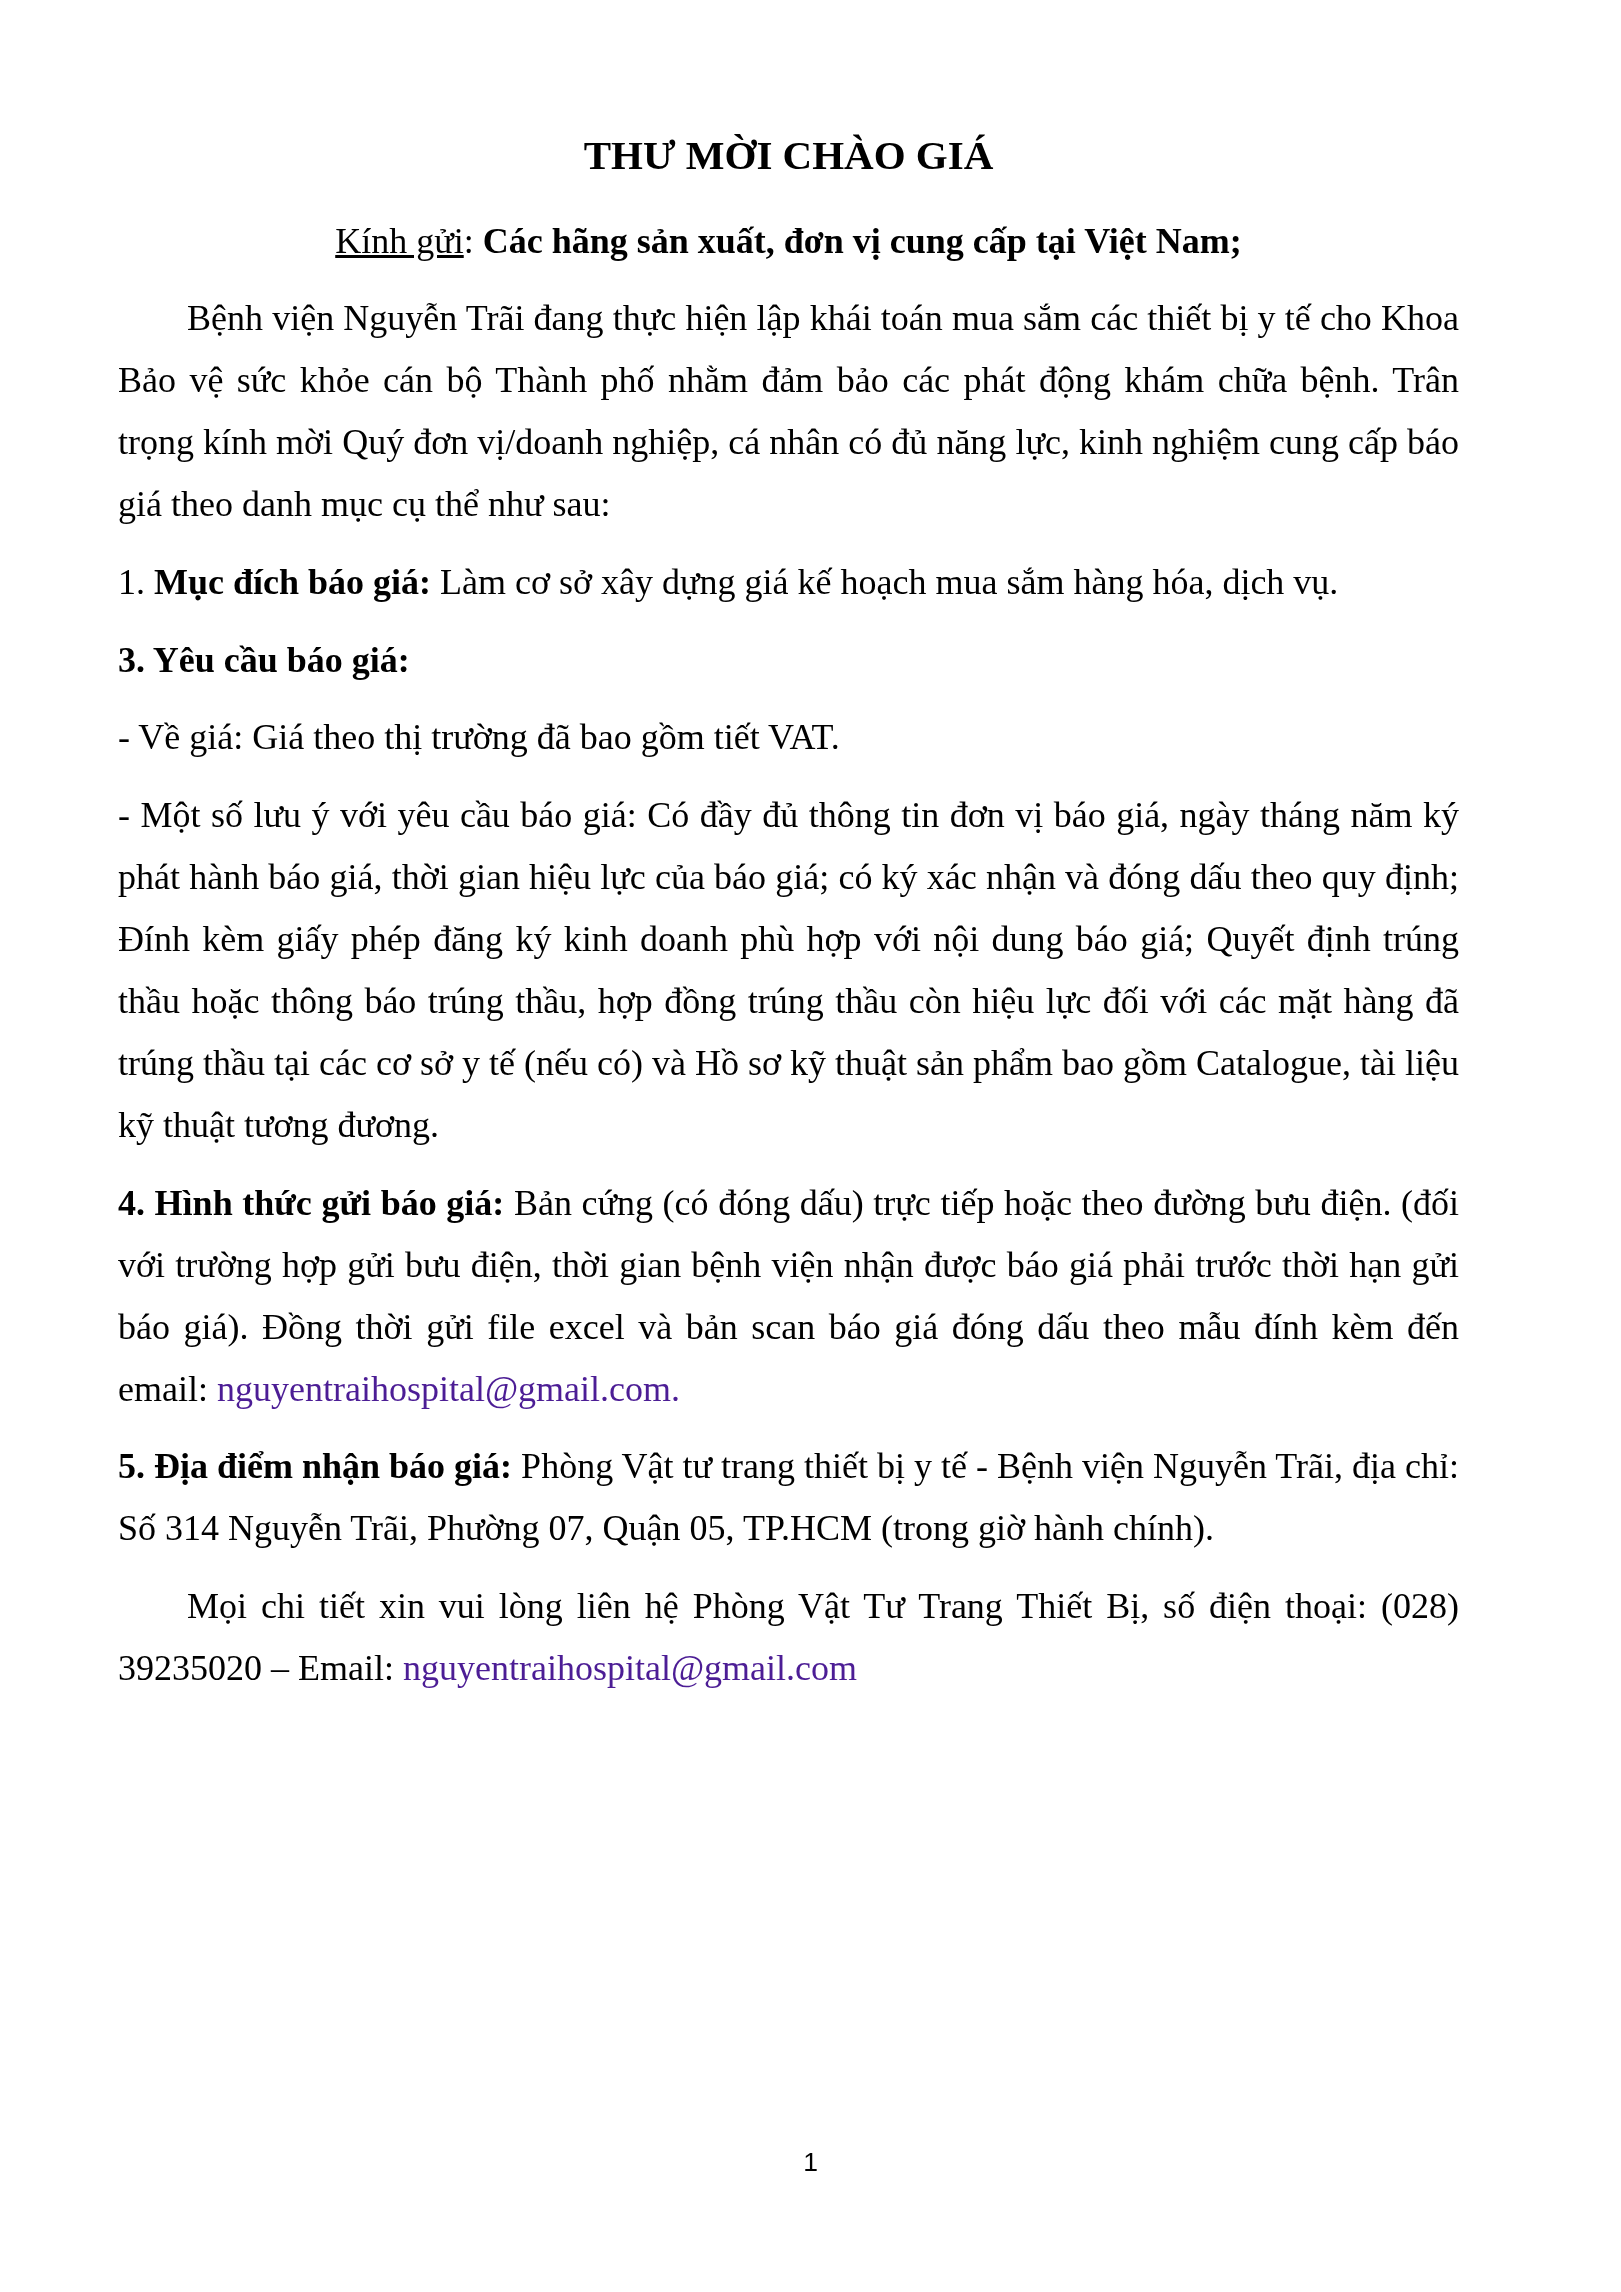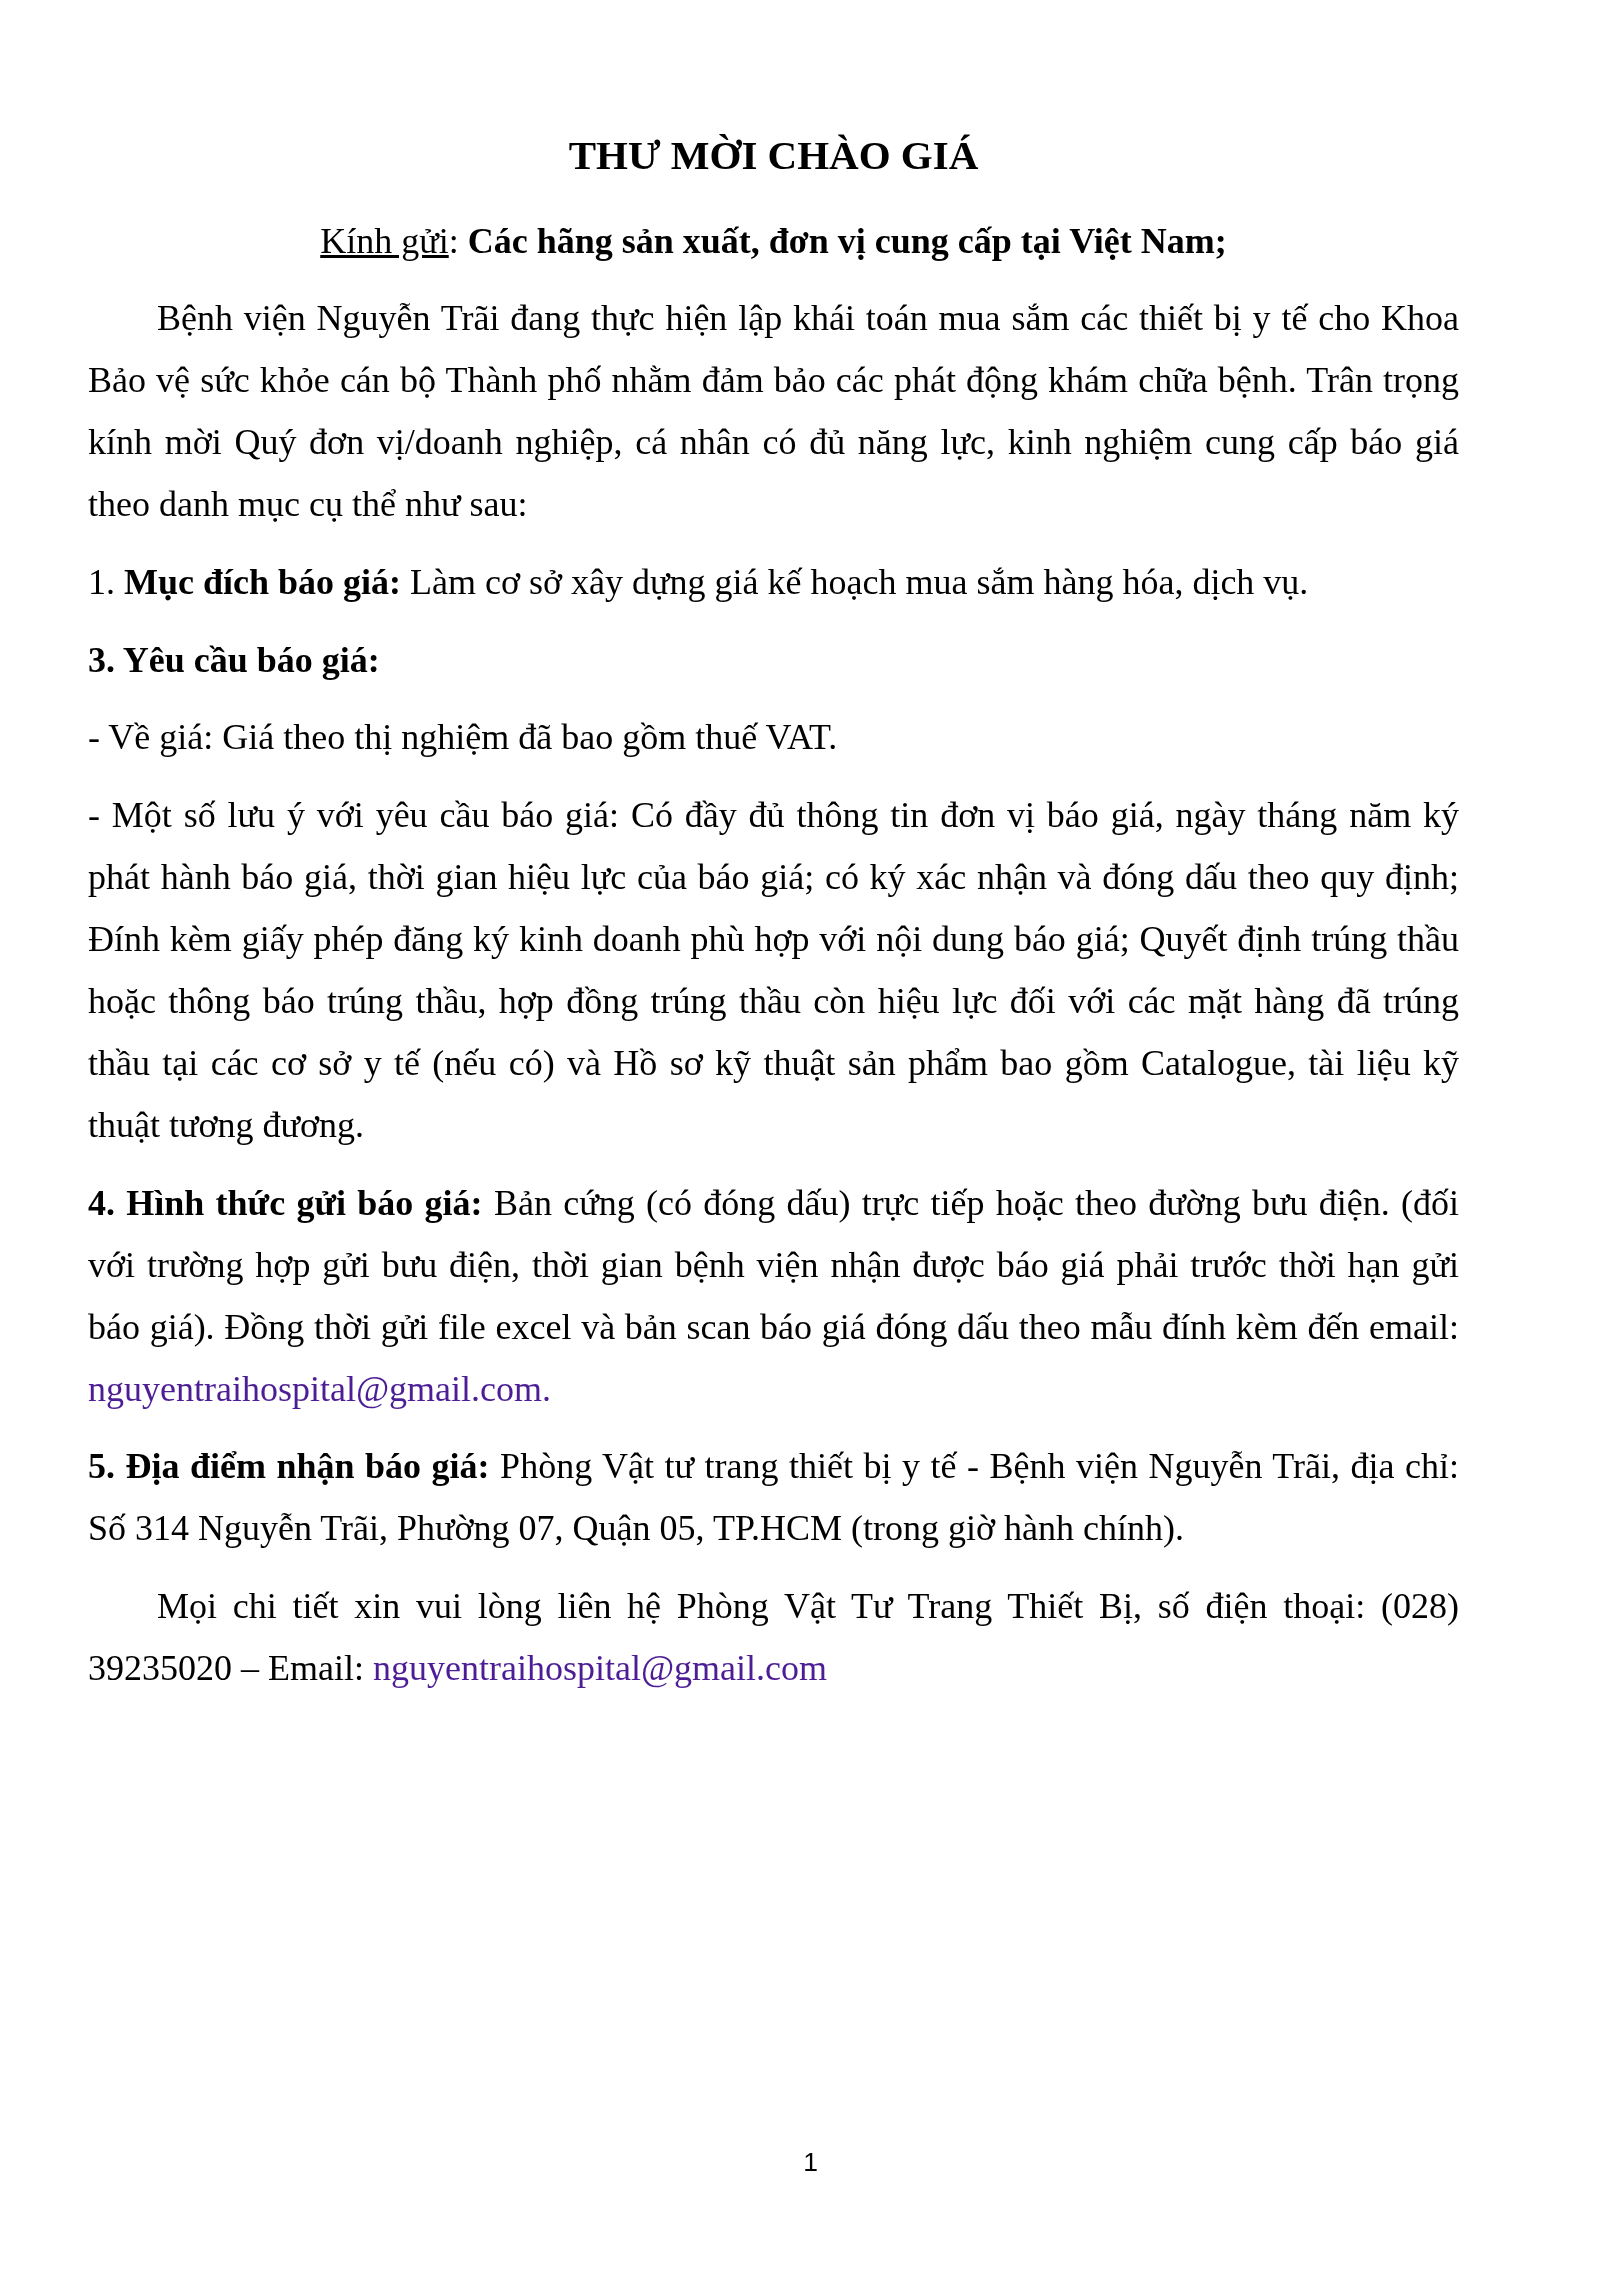--- a/index.html
+++ b/index.html
@@ -2,21 +2,21 @@
 <html lang="vi"><head>
 <meta charset="utf-8">
 <style>
   html, body { margin:0; padding:0; background:#ffffff; }
   .page {
     position:relative;
     width:1621px; height:2293px;
     margin:0 auto;
     background:#ffffff;
     box-sizing:border-box;
-    padding:127px 162px 0 88px;
+    padding:127px 162px 0 118px;
     font-family:"Liberation Serif","DejaVu Serif",serif;
     font-size:36px;
     line-height:62px;
     color:#000000;
     overflow:hidden;
   }
   .title {
     margin:0 0 25.5px 0;
     text-align:center;
     font-weight:bold;
@@ -48,21 +48,21 @@
 
   <p class="salutation"><span class="underline">Kính gửi</span><span>: </span><span class="bold">Các hãng sản xuất, đơn vị cung cấp tại Việt Nam;</span></p>
 
   <p class="para indent">Bệnh viện Nguyễn Trãi đang thực hiện lập khái toán mua sắm các thiết bị y tế cho Khoa Bảo vệ sức khỏe cán bộ Thành phố nhằm đảm bảo các phát động khám chữa bệnh. Trân trọng kính mời Quý đơn vị/doanh nghiệp, cá nhân có đủ năng lực, kinh nghiệm cung cấp báo giá theo danh mục cụ thể như sau:</p>
 
   <p class="para"><span>1</span><span>. </span><span class="bold">Mục đích báo giá:</span><span> Làm cơ sở xây dựng giá kế hoạch mua sắm hàng hóa, dịch vụ.</span></p>
 
 
   <p class="para"><span class="bold">3. Yêu cầu báo giá:</span></p>
 
-  <p class="para">- Về giá: Giá theo thị nghiệm đã bao gồm thuế VAT.</p>
+  <p class="para">- Về giá: Giá theo thị trường đã bao gồm tiết VAT.</p>
 
 
   <p class="para">- Một số lưu ý với yêu cầu báo giá: Có đầy đủ thông tin đơn vị báo giá, ngày tháng năm ký phát hành báo giá, thời gian hiệu lực của báo giá; có ký xác nhận và đóng dấu theo quy định; Đính kèm giấy phép đăng ký kinh doanh phù hợp với nội dung báo giá; Quyết định trúng thầu hoặc thông báo trúng thầu, hợp đồng trúng thầu còn hiệu lực đối với các mặt hàng đã trúng thầu tại các cơ sở y tế (nếu có) và Hồ sơ kỹ thuật sản phẩm bao gồm Catalogue, tài liệu kỹ thuật tương đương.</p>
 
   <p class="para"><span class="bold">4. Hình thức gửi báo giá:</span><span> Bản cứng (có đóng dấu) trực tiếp hoặc theo đường bưu điện. (đối với trường hợp gửi bưu điện, thời gian bệnh viện nhận được báo giá phải trước thời hạn gửi báo giá). Đồng thời gửi file excel và bản scan báo giá đóng dấu theo mẫu đính kèm đến email: </span><span class="email-link">nguyentraihospital@gmail.com.</span></p>
 
   <p class="para"><span class="bold">5. Địa điểm nhận báo giá:</span><span> Phòng Vật tư trang thiết bị y tế - Bệnh viện Nguyễn Trãi, địa chỉ: Số 314 Nguyễn Trãi, Phường 07, Quận 05, TP.HCM (trong giờ hành chính).</span></p>
 
   <p class="para indent"><span>Mọi chi tiết xin vui lòng liên hệ Phòng Vật Tư Trang Thiết Bị, số điện thoại: (028) 39235020 – Email: </span><span class="email-link">nguyentraihospital@gmail.com</span></p>
 

